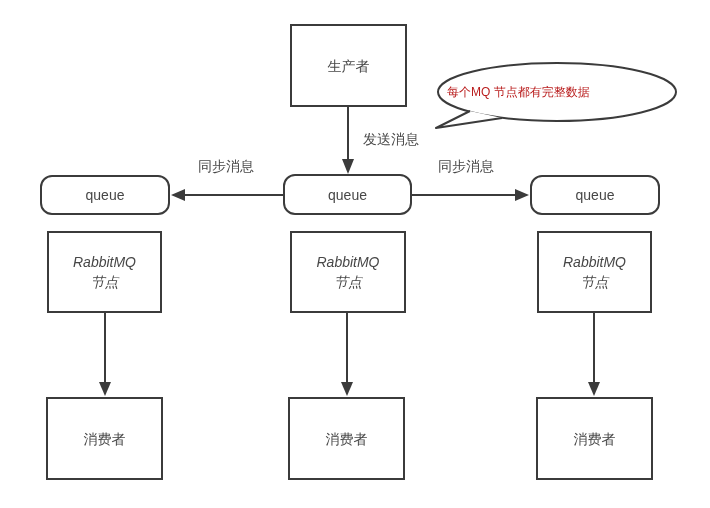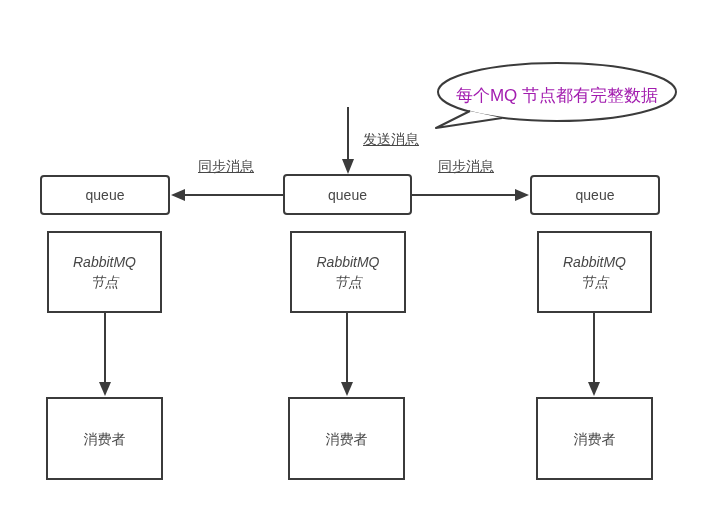--- a/index.html
+++ b/index.html
@@ -23,48 +23,47 @@
     border: 2px solid #3b3b3b;
     background: #ffffff;
     display: flex;
     align-items: center;
     justify-content: center;
     text-align: center;
     font-size: 14px;
     line-height: 20px;
     color: #474747;
   }
-  .rounded { border-radius: 4px; }
+  .rounded { border-radius: 12px; }
   .producer   { left: 290px; top: 24px;  width: 117px; height: 83px; }
   .queue-l    { left: 40px;  top: 175px; width: 130px; height: 40px; }
   .queue-c    { left: 283px; top: 174px; width: 129px; height: 41px; }
   .queue-r    { left: 530px; top: 175px; width: 130px; height: 40px; }
   .node-l     { left: 47px;  top: 231px; width: 115px; height: 82px; }
   .node-c     { left: 290px; top: 231px; width: 116px; height: 82px; }
   .node-r     { left: 537px; top: 231px; width: 115px; height: 82px; }
   .consumer-l { left: 46px;  top: 397px; width: 117px; height: 83px; }
   .consumer-c { left: 288px; top: 397px; width: 117px; height: 83px; }
   .consumer-r { left: 536px; top: 397px; width: 117px; height: 83px; }
   .edge-label {
     position: absolute;
     font-size: 14px;
     color: #474747;
     text-align: center;
     white-space: nowrap;
-    text-decoration: underline;
   }
   .label-send       { left: 355px; top: 131px; width: 72px; }
   .label-sync-left  { left: 196px; top: 158px; width: 60px; }
   .label-sync-right { left: 436px; top: 158px; width: 60px; }
   .bubble-text {
     position: absolute;
     left: 447px; top: 84px; width: 220px;
-    font-size: 17px;
-    text-align: center;
-    color: #a21caf;
+    font-size: 12px;
+    text-align: left;
+    color: #b91c1c;
     white-space: nowrap;
   }
   .node-line { display: block; font-style: italic; }
 </style>
 </head>
 <body>
 
 <div class="canvas">
 
   <svg class="edges-layer" viewBox="0 0 710 508" xmlns="http://www.w3.org/2000/svg">
@@ -96,20 +95,23 @@
       <line x1="594" y1="313" x2="594" y2="383" stroke="#3b3b3b" stroke-width="2"></line>
       <polygon points="594,396 588,382 600,382" fill="#3b3b3b"></polygon>
     </g>
 
     <g>
       <ellipse cx="557" cy="92" rx="119" ry="29" fill="#ffffff" stroke="#3b3b3b" stroke-width="2"></ellipse>
       <path d="M 470 111 L 436 128 L 502 118" fill="#ffffff" stroke="#3b3b3b" stroke-width="2" stroke-linejoin="round"></path>
     </g>
   </svg>
 
+  <div class="box producer">
+    <span>生产者</span>
+  </div>
 
   <div class="box rounded queue-l">
     <span>queue</span>
   </div>
   <div class="box rounded queue-c">
     <span>queue</span>
   </div>
   <div class="box rounded queue-r">
     <span>queue</span>
   </div>

